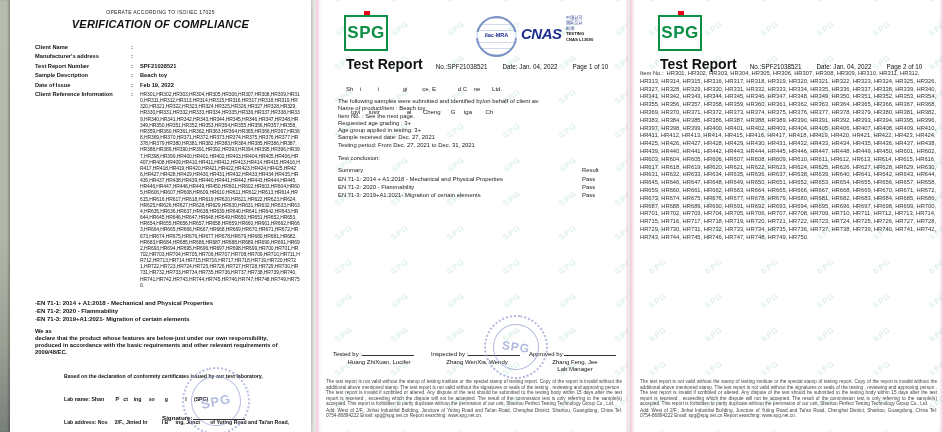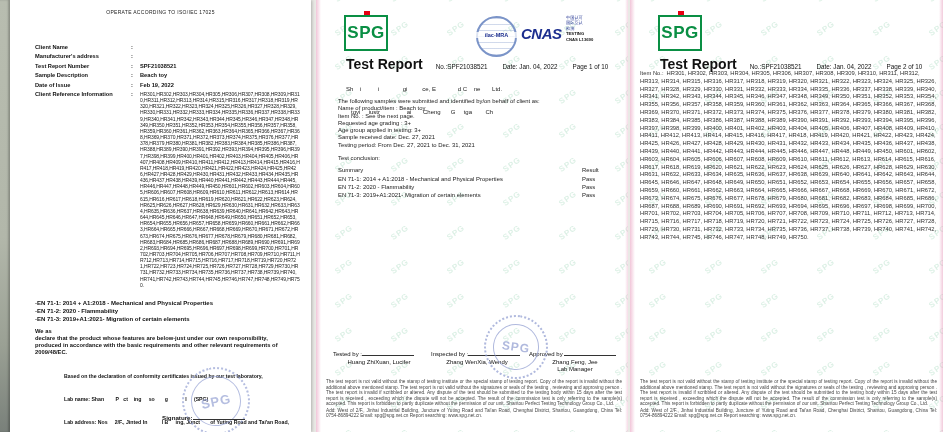--- a/index.html
+++ b/index.html
@@ -82,20 +82,21 @@
 </style>
 </head>
 <body>
 
 <div class="screen">
   <div class="scan-strip"></div>
 
   <section class="page page-left">
     <div class="content">
       <div class="voc-header">OPERATE ACCORDING TO ISO/IEC 17025</div>
+      <div class="voc-title">VERIFICATION OF COMPLIANCE</div>
 
       <div class="voc-fields">
         <div class="voc-row">
           <span class="voc-label">Client Name</span>
             <span class="voc-colon">:</span>
             <span class="voc-value"></span>
         </div>
         <div class="voc-row">
           <span class="voc-label">Manufacturer's address</span>
             <span class="voc-colon">:</span>

